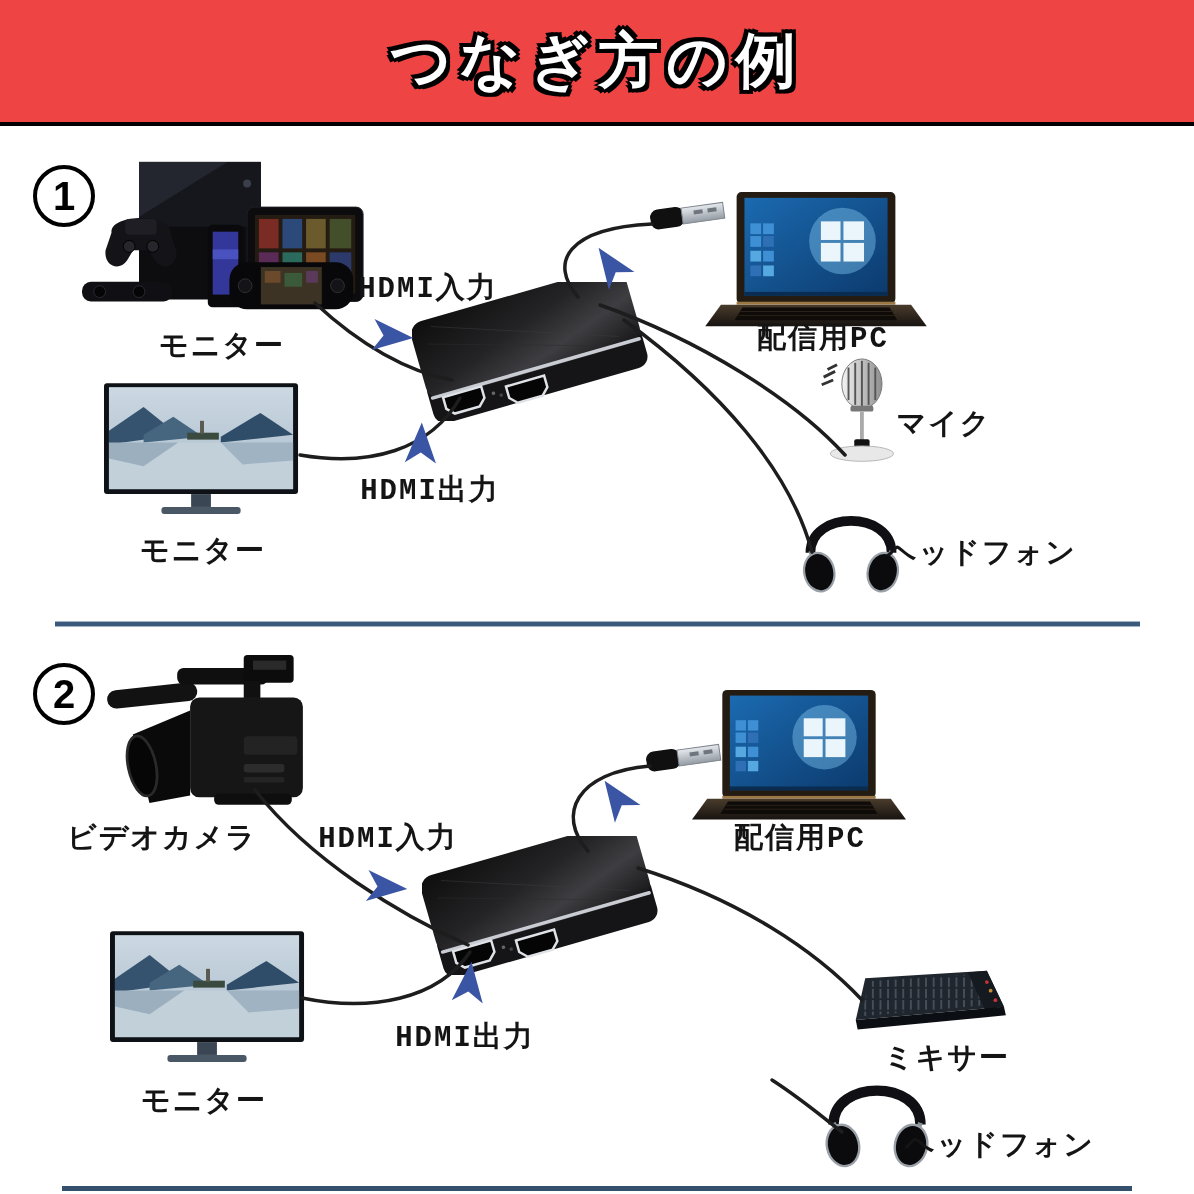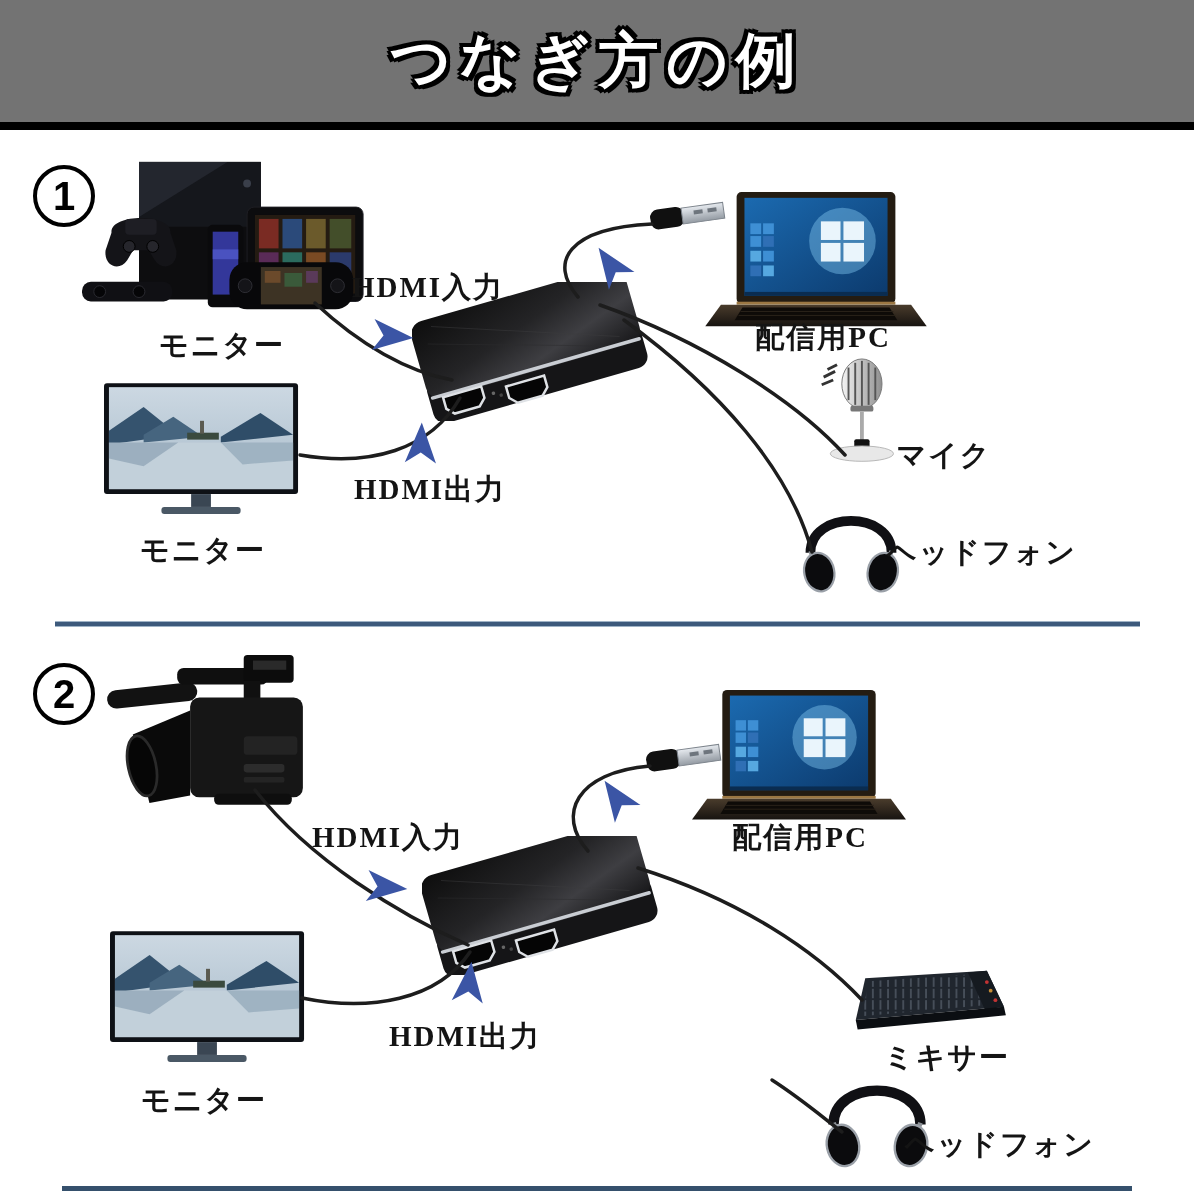--- a/index.html
+++ b/index.html
@@ -1,31 +1,31 @@
 <!DOCTYPE html>
 <html><head>
 <meta charset="utf-8">
 <style>
   html,body{margin:0;padding:0;background:#fff;}
   #canvas{position:relative;width:1194px;height:1194px;background:#fff;overflow:hidden;
           font-family:"Liberation Sans","DejaVu Sans",sans-serif;}
   
-  .header{position:absolute;left:0;top:0;width:1194px;height:122px;background:#737373;
-          border-bottom:8px solid #000000;display:flex;align-items:center;justify-content:center;}
+  .header{position:absolute;left:0;top:0;width:1194px;height:122px;background:#ef4444;
+          border-bottom:4px solid #000000;display:flex;align-items:center;justify-content:center;}
   .header-title{color:#fff;font-size:60px;font-weight:800;letter-spacing:8px;
       font-family:"DejaVu Sans","Liberation Sans",sans-serif;
       text-shadow:-4px -4px 0 #000,4px -4px 0 #000,-4px 4px 0 #000,4px 4px 0 #000,
                   -4px 0 0 #000,4px 0 0 #000,0 -4px 0 #000,0 4px 0 #000;}
   
   .stepnum{position:absolute;width:54px;height:54px;border:4px solid #000;border-radius:50%;
            display:flex;align-items:center;justify-content:center;font-size:40px;font-weight:700;color:#000;
            background:#fff;}
   
   .label{position:absolute;transform:translateX(-50%);white-space:nowrap;color:#141414;
-         font-family:Liberation Serif, serif;font-size:29px;font-weight:600;letter-spacing:2px;}
+         font-family:Liberation Mono, monospace;font-size:29px;font-weight:600;letter-spacing:2px;}
   .icon{position:absolute;}
   .divider{position:absolute;left:55px;top:622px;width:1085px;height:4px;background:#3D5A7C;
            box-shadow:0 -1px 0 #9fb3c6,0 1px 0 #9fb3c6;}
   .bottom-bar{position:absolute;left:62px;top:1186px;width:1070px;height:5px;background:#35506C;}
   svg{display:block;}
   .overlay{position:absolute;left:0;top:0;pointer-events:none;}
 </style>
 </head>
 <body>
 
@@ -185,21 +185,21 @@
           <line x1="52" y1="3" x2="52" y2="51"></line>
           <line x1="59" y1="5" x2="59" y2="49"></line>
           <line x1="66" y1="10" x2="66" y2="44"></line>
         </g>
       <rect x="40" y="50" width="24" height="6" rx="2" fill="#777"></rect>
       <rect x="50" y="56" width="4" height="30" fill="#aaa"></rect>
       <rect x="44" y="85" width="16" height="10" rx="2" fill="#111"></rect>
       <ellipse cx="52" cy="100" rx="33" ry="8" fill="#e8e8e8" stroke="#b5b5b5"></ellipse>
     </svg>
   </div>
-  <div class="label" style="left:944px;top:436px;">マイク</div>
+  <div class="label" style="left:944px;top:404px;">マイク</div>
 
   <div class="icon" style="left:798px;top:498px;">
     <svg width="106" height="97" viewBox="0 0 120 110">
       <path d="M14 62 C 14 14, 106 14, 106 62" stroke="#101014" stroke-width="11" fill="none"></path>
       <line x1="14" y1="60" x2="20" y2="76" stroke="#8b9096" stroke-width="5"></line>
       <line x1="106" y1="60" x2="100" y2="76" stroke="#8b9096" stroke-width="5"></line>
       <g transform="rotate(-12 24 84)">
           <ellipse cx="24" cy="84" rx="17" ry="22" fill="#0b0b0d"></ellipse>
           <ellipse cx="24" cy="84" rx="17" ry="22" fill="none" stroke="#9aa0a8" stroke-width="2.5"></ellipse>
         </g>
@@ -246,20 +246,21 @@
       <rect x="150" y="88" width="58" height="20" rx="4" fill="#232323"></rect>
       <rect x="150" y="118" width="44" height="9" rx="3" fill="#2c2c2c"></rect>
       <rect x="150" y="132" width="44" height="6" rx="2" fill="#242424"></rect>
       <polygon points="30,86 92,60 92,152 48,160" fill="#0a0a0a"></polygon>
       <g transform="rotate(-12 40 120)">
           <ellipse cx="40" cy="120" rx="15" ry="33" fill="#060606" stroke="#2a2a2a" stroke-width="3"></ellipse>
         </g>
       <rect x="118" y="150" width="84" height="12" rx="5" fill="#0e0e0e"></rect>
     </svg>
   </div>
+  <div class="label" style="left:162px;top:818px;">ビデオカメラ</div>
 
   <div class="label" style="left:388px;top:818px;">HDMI入力</div>
   <div class="label" style="left:465px;top:1017px;">HDMI出力</div>
 
   <div class="icon" style="left:422px;top:836px;">
     <svg width="238" height="139" viewBox="0 0 240 140">
       <g transform="rotate(-16 120 70)">
         <rect x="8" y="70" width="224" height="46" rx="12" fill="#151517"></rect>
         <rect x="8" y="10" width="224" height="80" rx="14" fill="url(#devtop)"></rect>
         <line x1="30" y1="18" x2="210" y2="80" stroke="#3c3c3e" stroke-width="1" opacity="0.5"></line>

